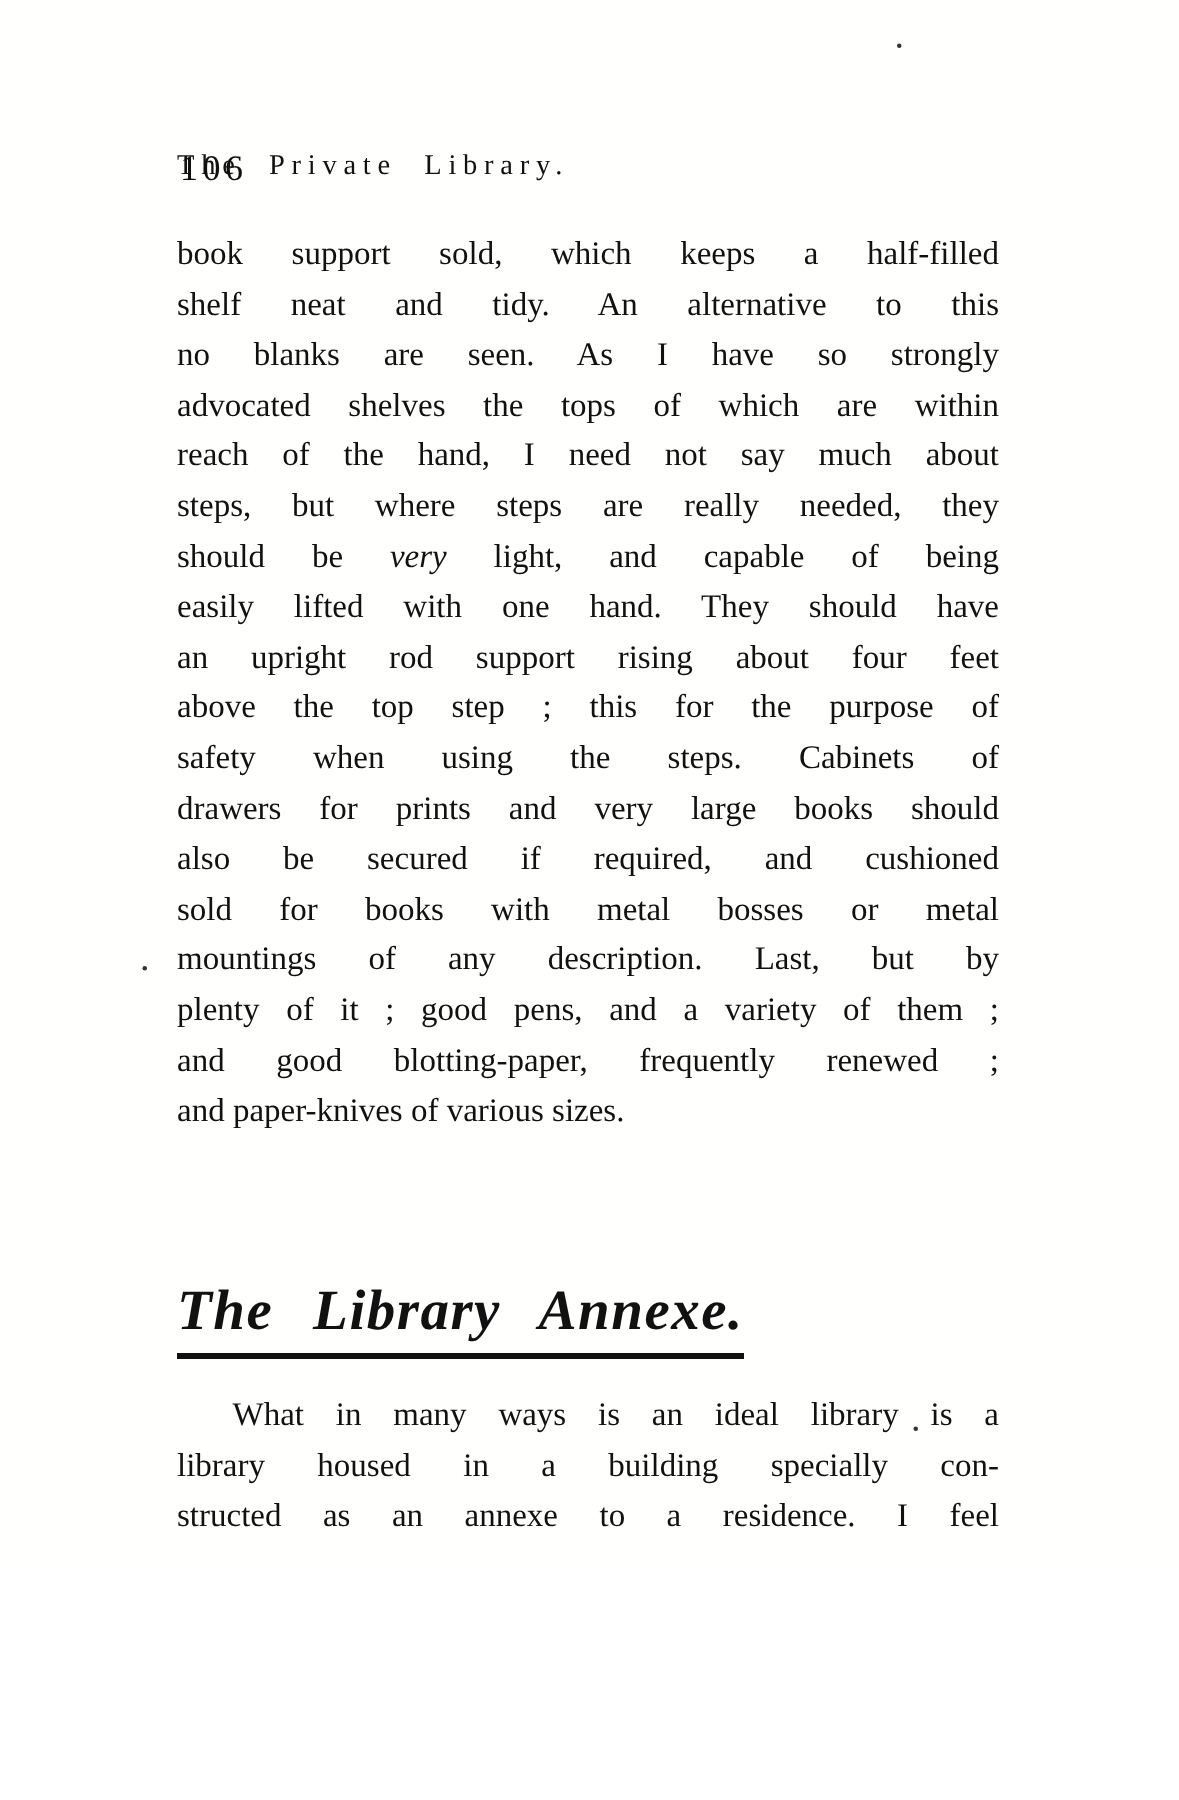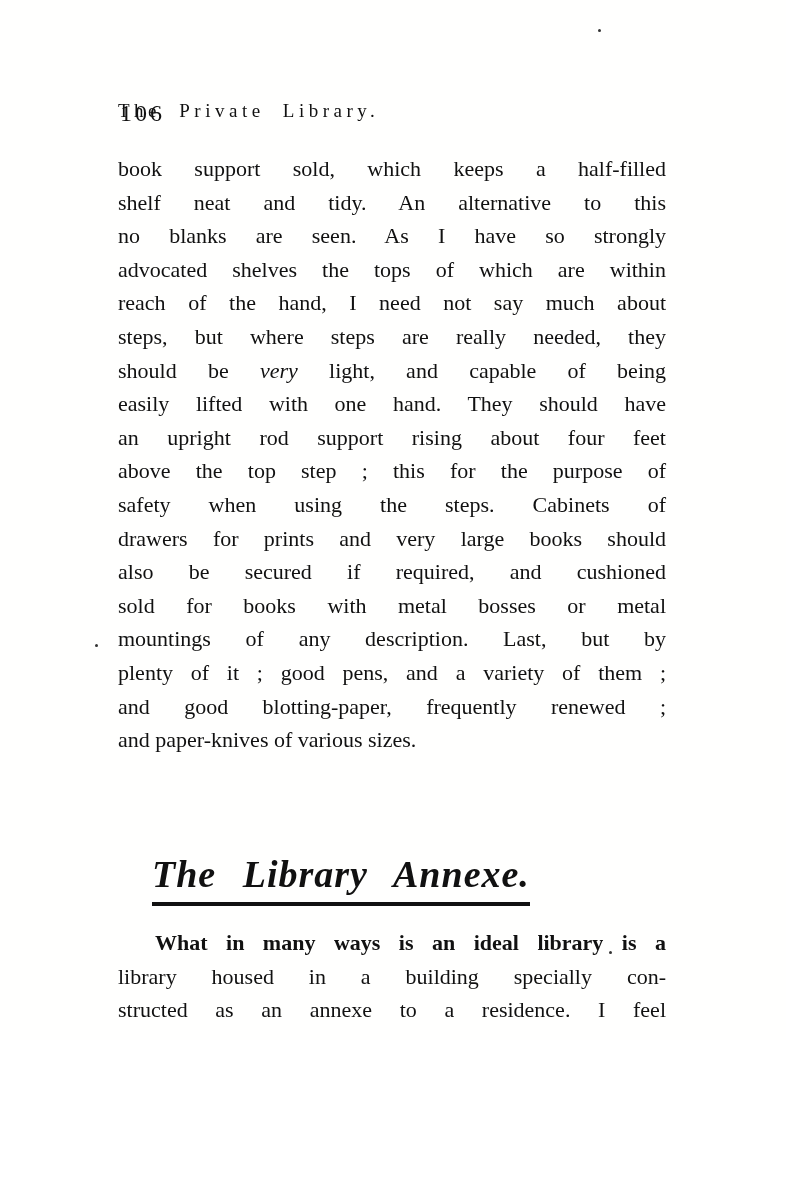--- a/index.html
+++ b/index.html
@@ -53,29 +53,27 @@
   #para2 { top: 926px; }
   .text-line {
     text-align: justify;
     text-align-last: justify;
   }
   .text-line.last-line {
     text-align-last: left;
   }
   .text-line.indented {
     text-indent: 37px;
-    font-weight: bold;
   }
   .italic { font-style: italic; }
   
   .section-heading {
     position: absolute;
     left: 118px;
     top: 854px;
-    margin-left: 34px;
   }
   .heading-text {
     display: inline-block;
     font-size: 38px;
     line-height: 40px;
     font-weight: bold;
     font-style: italic;
     letter-spacing: 1px;
     word-spacing: 16px;
     padding-bottom: 8px;

